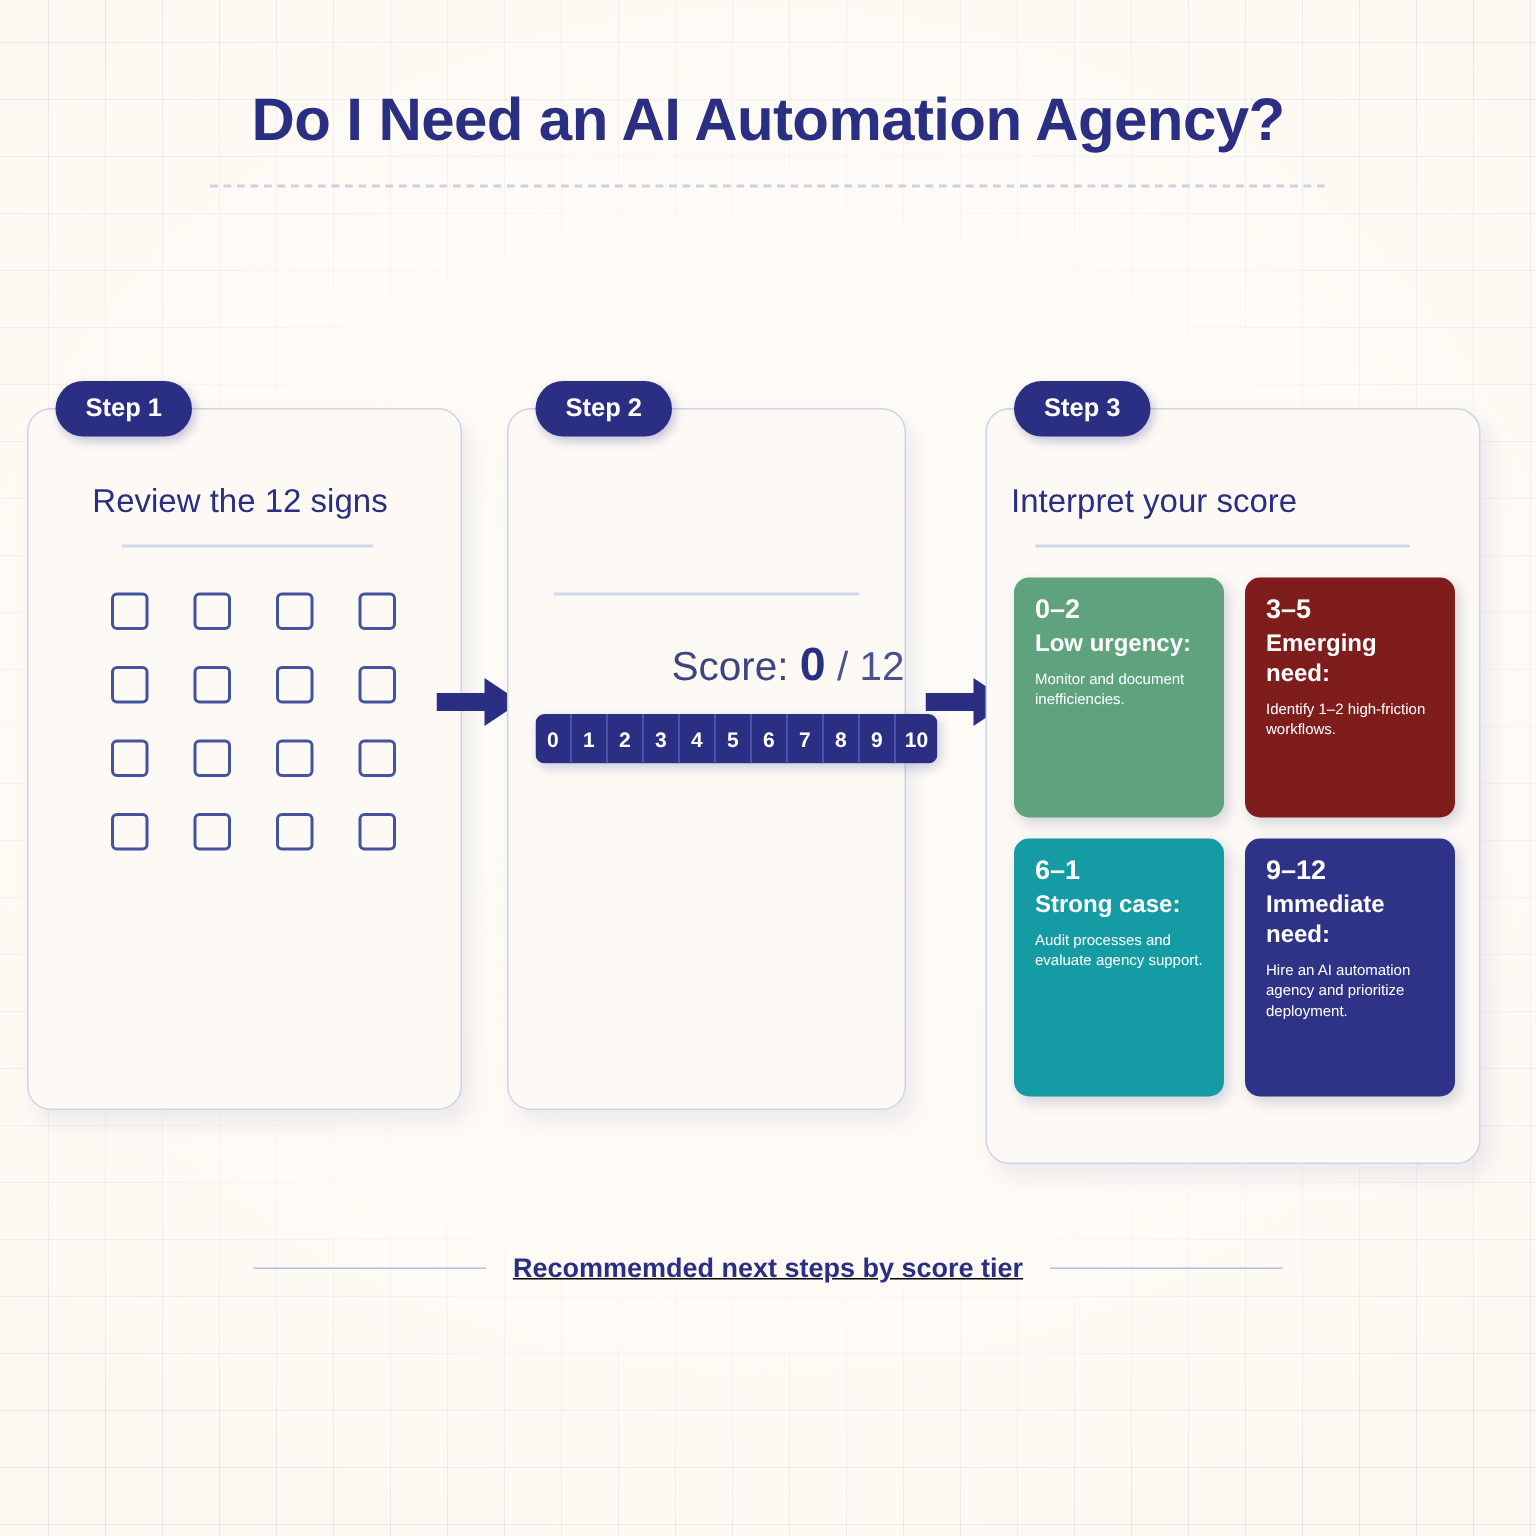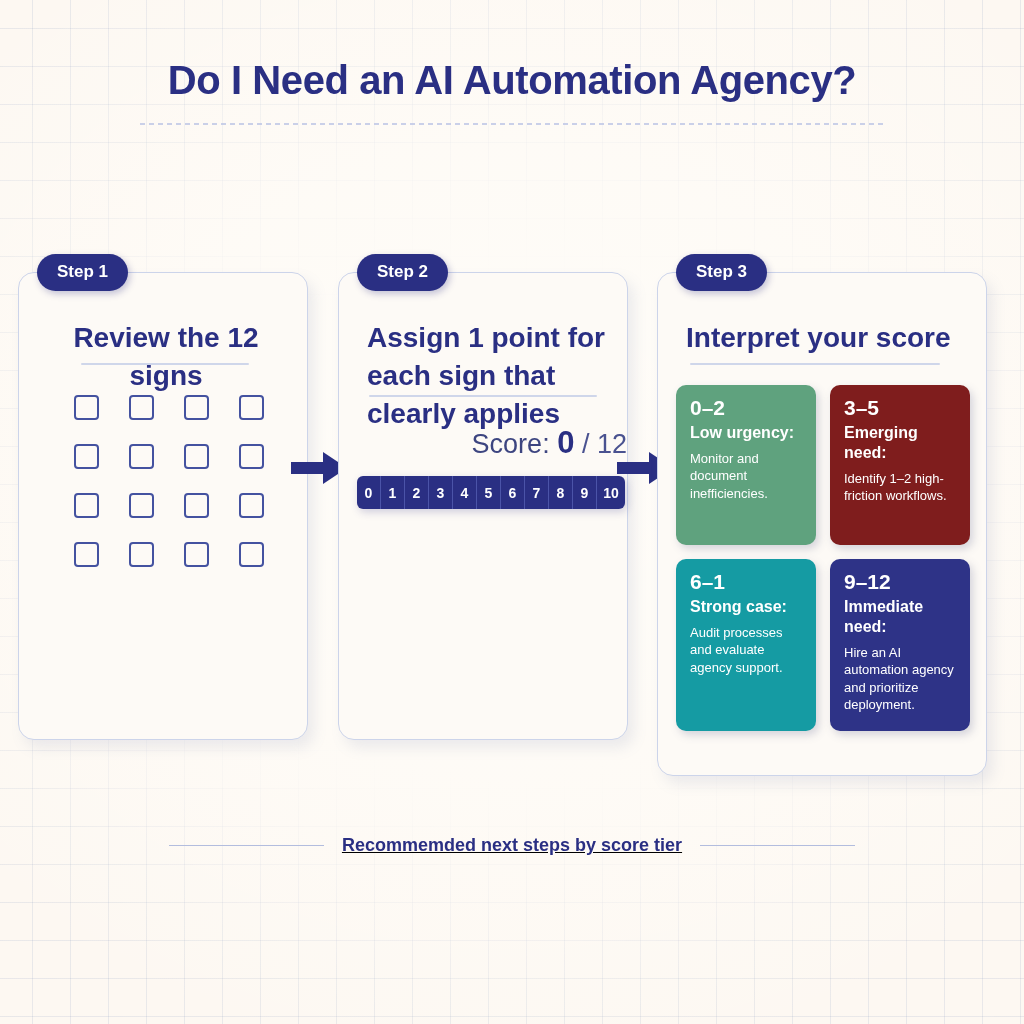--- a/index.html
+++ b/index.html
@@ -61,44 +61,44 @@
   
   .card {
     position: absolute;
     top: 272px;
     background: #fdfaf6;
     border: 1.6px solid #ccd4ea;
     border-radius: 16px;
     box-shadow: 6px 8px 14px rgba(110,125,170,0.13);
   }
   #card1 { left: 18px;  width: 290px; height: 468px; }
-  #card2 { left: 338px; width: 290px; height: 468px; }
+  #card2 { left: 338px; width: 266px; height: 468px; }
   #card3 { left: 657px; width: 330px; height: 504px; }
 
   .badge {
     position: absolute;
     top: -19px;
     left: 18px;
     background: #2a2f83;
     color: #ffffff;
     font-size: 17px;
     font-weight: 700;
     padding: 8px 20px 9px;
     border-radius: 20px;
     box-shadow: 2px 3px 7px rgba(42,47,131,0.28);
     white-space: nowrap;
   }
 
   .card-heading {
     position: absolute;
-    left: 28px;
+    left: 16px;
     right: 22px;
     top: 46px;
-    font-size: 28px;
-    font-weight: 700;
+    font-size: 22px;
+    font-weight: 400;
     line-height: 1.36;
     color: #2a2f83;
   }
   #card1 .card-heading { text-align: center; }
 
   .card-rule {
     position: absolute;
     height: 2px;
     background: #cfd6ea;
     border-radius: 2px;
@@ -176,33 +176,33 @@
     gap: 14px;
   }
   .tile {
     border-radius: 10px;
     padding: 12px 14px 10px;
     color: #ffffff;
     box-shadow: 3px 4px 9px rgba(90,100,140,0.25);
     overflow: hidden;
   }
   .tile-range {
-    font-size: 21px;
+    font-size: 18px;
     font-weight: 700;
     line-height: 1.05;
     margin-bottom: 4px;
   }
   .tile-label {
     font-size: 16px;
     font-weight: 700;
     line-height: 1.25;
     margin-bottom: 7px;
   }
   .tile-desc {
-    font-size: 13px;
+    font-size: 10px;
     line-height: 1.34;
     font-weight: 400;
   }
 
   
   .arrow { position: absolute; top: 452px; }
   #arrow1 { left: 291px; }
   #arrow2 { left: 617px; }
 
   
@@ -260,21 +260,20 @@
   </div>
 
   <div class="arrow" id="arrow1">
     <svg width="56" height="32" viewBox="0 0 56 32">
       <path d="M0 10 H32 V0 L56 16 L32 32 V22 H0 Z" fill="#2a2f83"></path>
     </svg>
   </div>
 
   <div class="card" id="card2">
     <div class="badge">Step 2</div>
-    <div class="card-heading">Assign 1 point for each sign that clearly applies</div>
     <div class="card-rule"></div>
 
     <div class="score-line">
       <span>Score:</span>
       <span class="score-val">0</span>
       <span class="score-max">/</span>
       <span class="score-max">12</span>
     </div>
 
     <div class="numstrip" id="numstrip">

